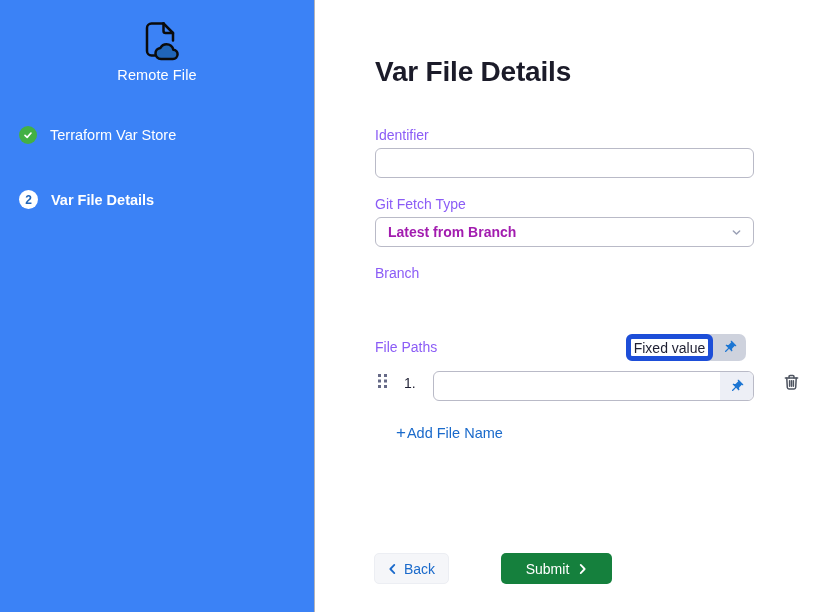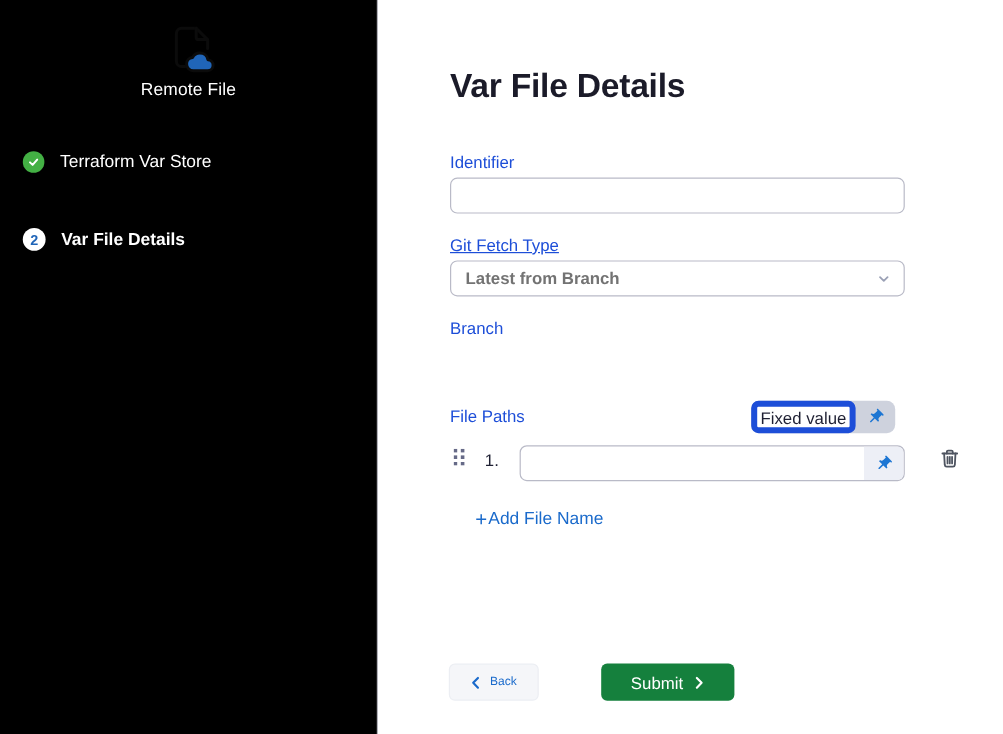--- a/index.html
+++ b/index.html
@@ -7,21 +7,21 @@
   body { font-family: "Liberation Sans", "DejaVu Sans", sans-serif; }
 
   .canvas {
     position: relative; width: 836px; height: 612px;
     background: #ffffff; overflow: hidden;
   }
 
   
   .sidebar {
     position: absolute; left: 0; top: 0; width: 315px; height: 612px;
-    background: #000000; border-right: 1px solid #b3b3ba;
+    background: #3b82f6; border-right: 1px solid #b3b3ba;
   }
   .sb-header { position: absolute; top: 16px; left: 0; width: 100%; text-align: center; color: #fff; }
   .sb-header svg { display: block; margin: 0 auto; }
   .sb-header-label { margin-top: 5px; font-size: 14.5px; font-weight: 500; letter-spacing: .1px; }
 
   .sb-step { position: absolute; left: 19px; display: flex; align-items: center; gap: 13px; color: #fff; cursor: pointer; }
   .sb-step-1 { top: 126px; }
   .sb-step-2 { top: 190px; }
   .sb-step-label { font-size: 14.5px; }
   .sb-step-label.bold { font-weight: 700; }
@@ -34,35 +34,35 @@
     color: #2065b8; font-size: 12px; font-weight: 700;
     display: flex; align-items: center; justify-content: center; flex: 0 0 auto;
   }
 
   
   .main { position: absolute; left: 316px; top: 0; width: 520px; height: 612px; background: #fff; }
   .page-title {
     position: absolute; left: 59px; top: 56px;
     font-size: 28px; font-weight: 600; color: #1b1b29; letter-spacing: -0.2px;
   }
-  .field-label { position: absolute; left: 59px; font-size: 14px; color: #1d4ed8; }
+  .field-label { position: absolute; left: 59px; font-size: 14px; color: #8b5cf6; }
   .lbl-identifier { top: 127px; }
-  .lbl-gft { top: 196px; text-decoration: underline; }
+  .lbl-gft { top: 196px; }
   .lbl-branch { top: 265px; }
   .lbl-filepaths { top: 339px; }
 
   .text-input, .select-box, .seg-input {
     position: absolute; left: 59px; width: 379px; height: 30px;
     border: 1px solid #b9bac7; border-radius: 6px; background: #fff;
   }
   .text-input { padding: 0 12px; font-size: 14px; color: #1f2033; font-family: inherit; }
   .in-identifier { top: 148px; }
 
   .select-box { top: 217px; display: flex; align-items: center; justify-content: space-between; padding: 0 10px 0 12px; cursor: pointer; }
-  .select-value { font-size: 14px; font-weight: 600; color: #737373; }
+  .select-value { font-size: 14px; font-weight: 600; color: #a21caf; }
 
   .seg-input { display: flex; overflow: hidden; padding: 0; }
   .seg-input input {
     flex: 1 1 auto; border: none; min-width: 0; padding: 0 12px;
     font-size: 14px; color: #1f2033; font-family: inherit; background: transparent;
   }
   .seg-input input::placeholder { color: #9aa0ac; }
   .pin-seg {
     flex: 0 0 33px; background: #edeff6; display: flex; align-items: center;
     justify-content: center; cursor: pointer; border-radius: 0 5px 5px 0;
@@ -88,21 +88,21 @@
   .add-link {
     position: absolute; left: 80px; top: 424px; color: #1a6acb; font-size: 14.5px;
     cursor: pointer; display: flex; align-items: center; background: none; border: none;
     font-family: inherit; padding: 0;
   }
   .add-link .plus { font-size: 17px; font-weight: 400; margin-right: 1px; line-height: 1; }
 
   .back-btn {
     position: absolute; left: 58px; top: 553px; width: 75px; height: 31px;
     background: #f5f6f9; border: 1px solid #eceef3; border-radius: 5px;
-    color: #1a6acb; font-size: 10px; font-weight: 500; font-family: inherit;
+    color: #1a6acb; font-size: 14px; font-weight: 500; font-family: inherit;
     display: flex; align-items: center; justify-content: center; gap: 7px; cursor: pointer;
   }
   .submit-btn {
     position: absolute; left: 185px; top: 553px; width: 111px; height: 31px;
     background: #15803d; border: none; border-radius: 5px;
     color: #ffffff; font-size: 14px; font-weight: 500; font-family: inherit;
     display: flex; align-items: center; justify-content: center; gap: 9px; cursor: pointer;
   }
 </style>
 </head>

